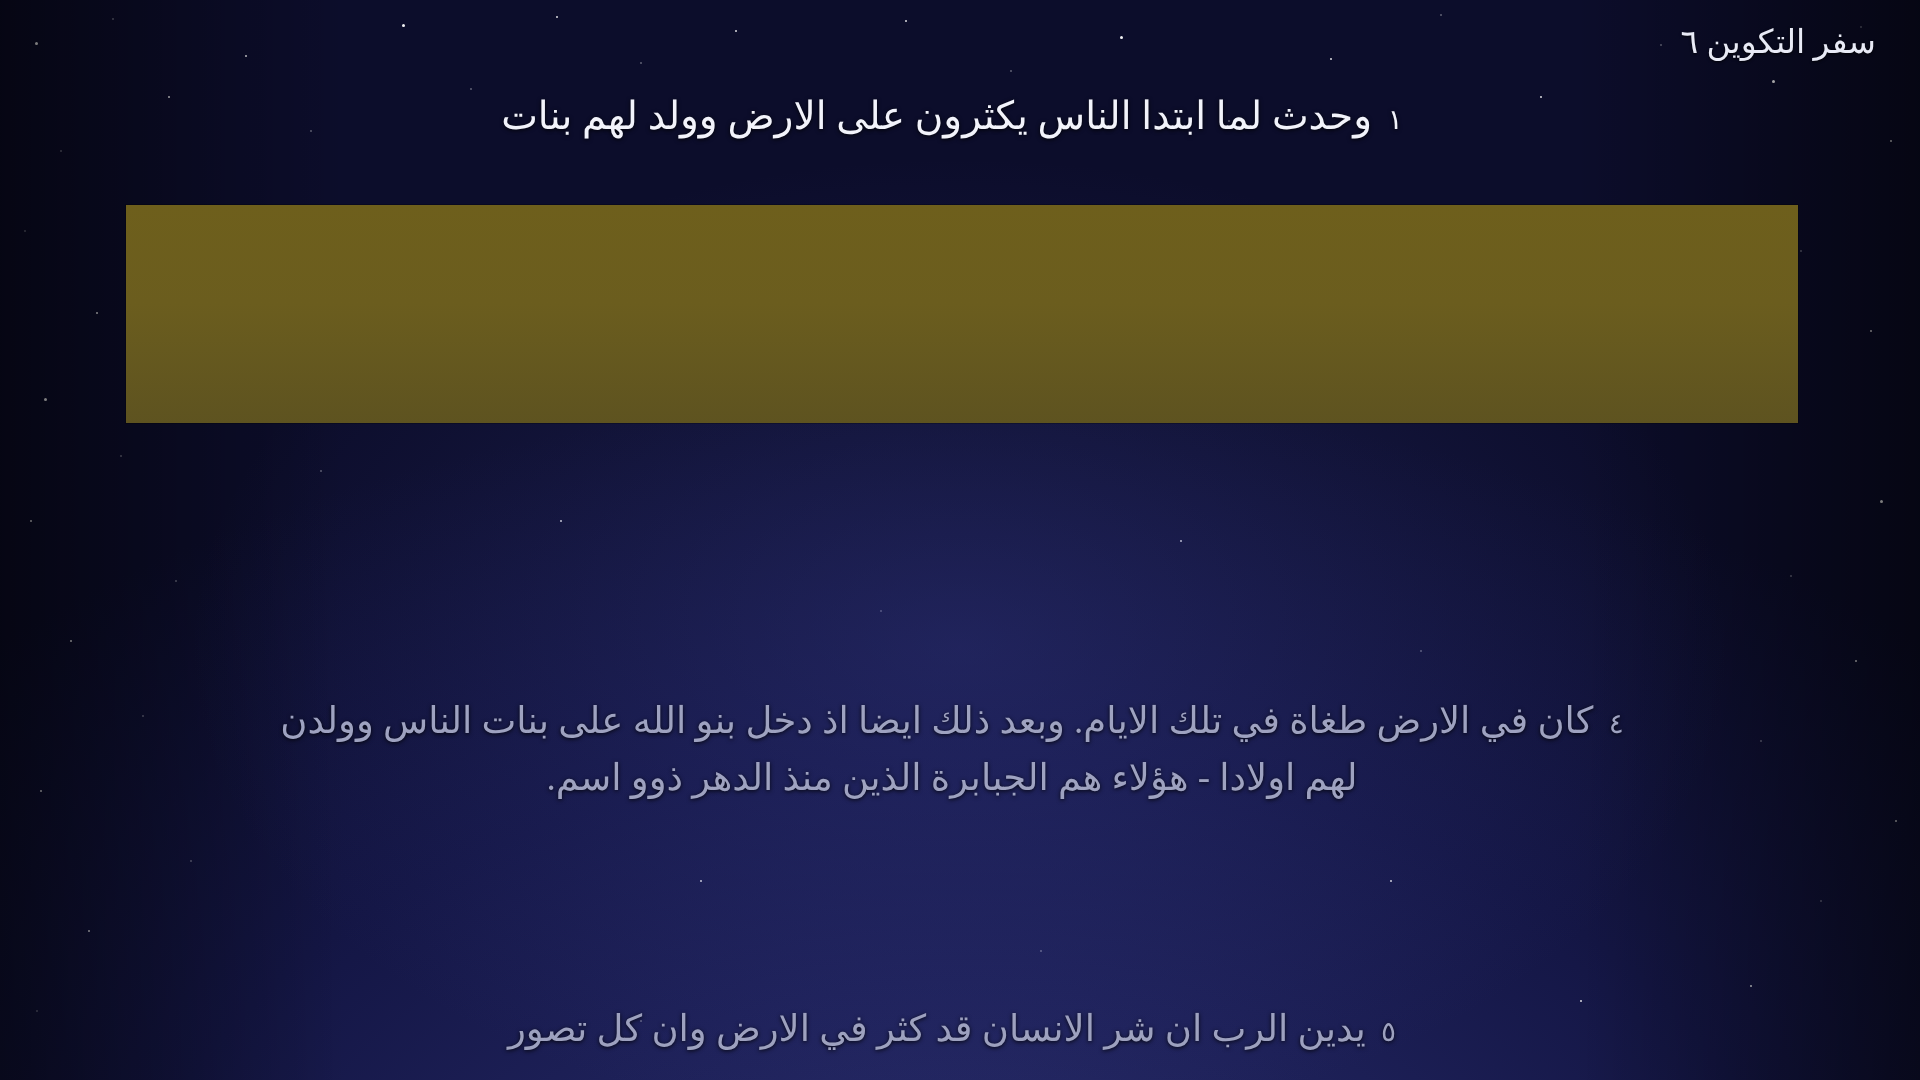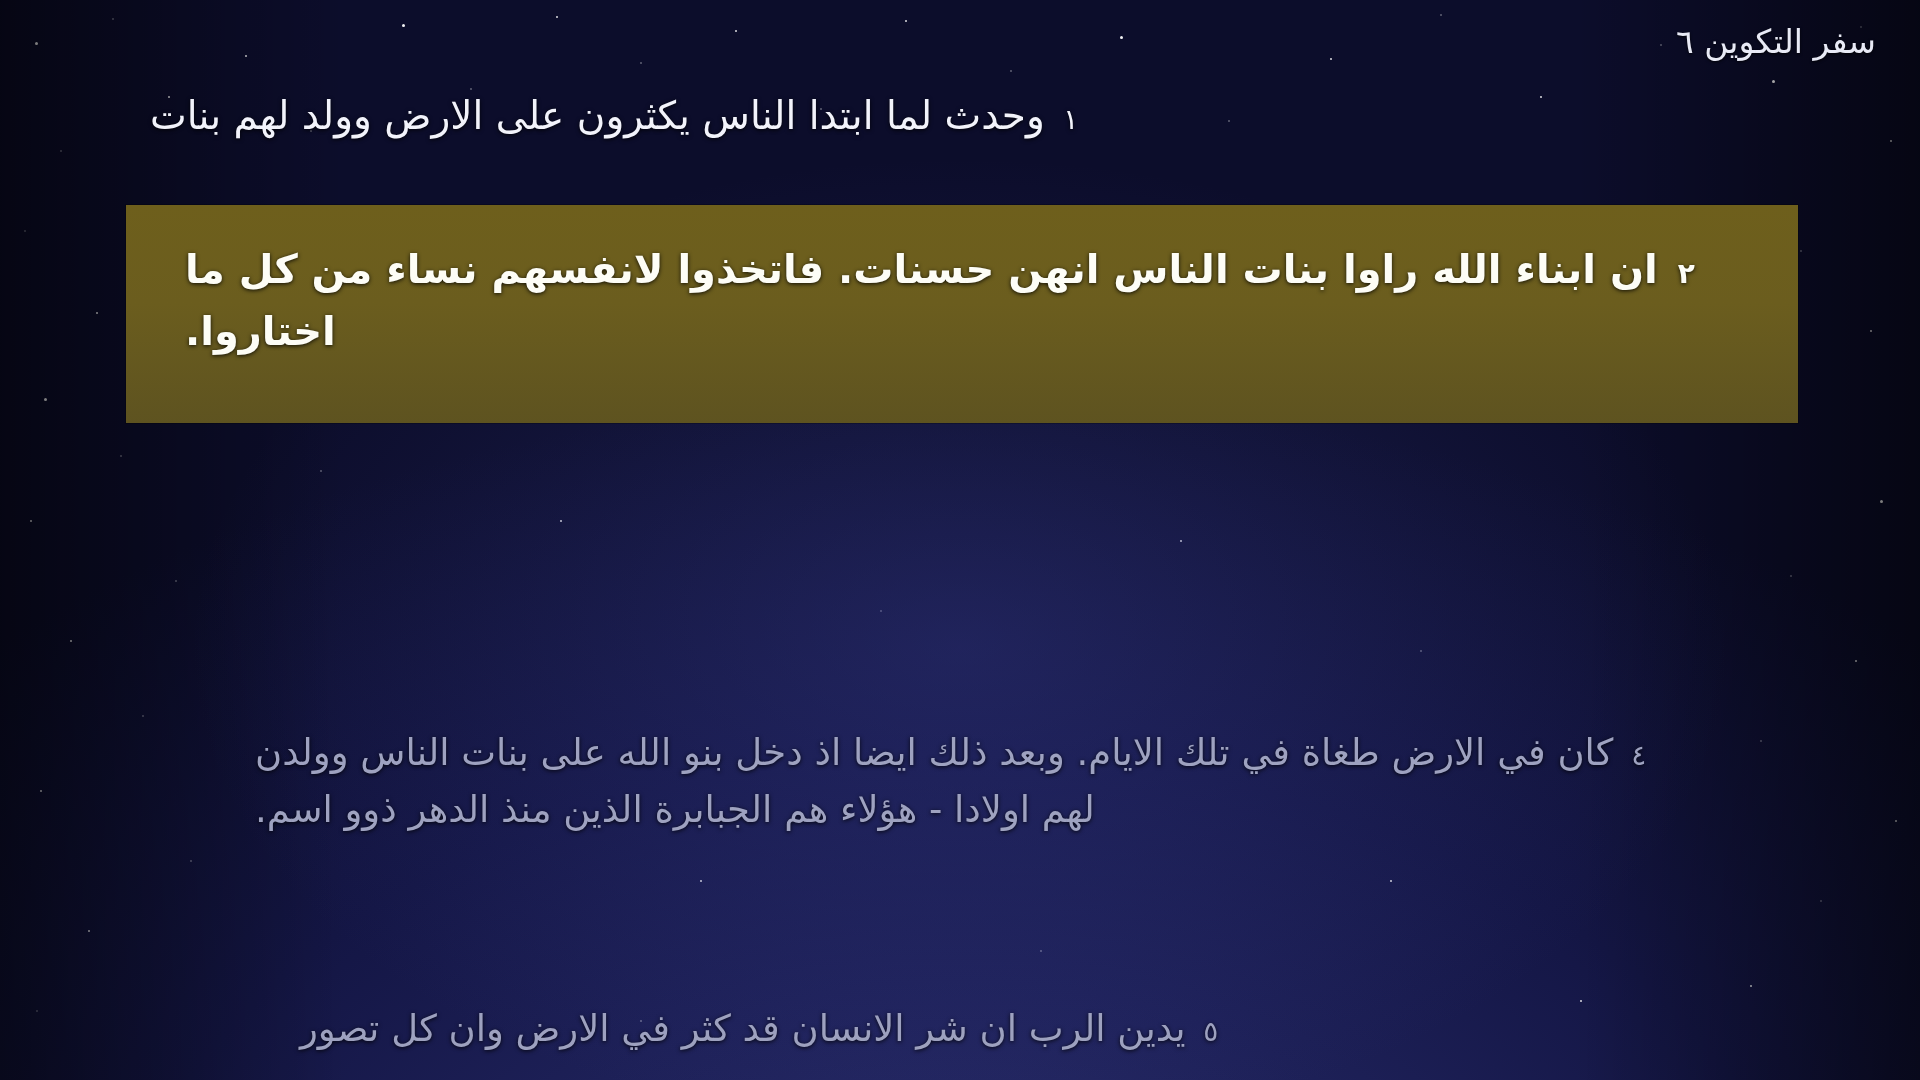--- a/index.html
+++ b/index.html
@@ -44,41 +44,42 @@
   .star.dim { opacity: .35; width: 2px; height: 2px; }
   .star.big { width: 3px; height: 3px; opacity: .95; }
 
   
   #content {
     position: absolute;
     inset: 0;
     direction: rtl;
     text-align: center;
     color: #cfd2e6;
+    font-family: Liberation Serif, serif;
   }
 
   #chapter-heading {
     position: absolute;
     top: 22px;
     right: 44px;
     font-size: 33px;
     color: #e8eaf6;
     text-shadow: 0 1px 3px rgba(0,0,0,.8);
     letter-spacing: 0;
   }
 
   .verse {
     position: absolute;
     left: 0;
     right: 16px;
     padding: 0 150px;
     box-sizing: border-box;
     font-size: 37px;
     line-height: 1.55;
-    text-align: left;
+    text-align: center;
     text-shadow: 0 1px 4px rgba(0,0,0,.85);
   }
 
   .verse .num {
     font-size: 28px;
     vertical-align: baseline;
     margin-left: 6px;
   }
 
   
@@ -113,21 +114,20 @@
     font-size: 37px;
     padding: 0 330px;
   }
 
   
   #verse-4 {
     top: 692px;
     color: #9ea2c0;
     font-size: 37px;
     padding: 0 255px;
-    margin-top: 32px;
   }
 
   
   #verse-5 {
     top: 1000px;
     color: #9da1bf;
     font-size: 37px;
     padding: 0 300px;
   }
 </style>
@@ -204,24 +204,20 @@
 
   <div id="content">
 
     <div id="chapter-heading">سفر التكوين ٦</div>
 
     <div class="verse" id="verse-1">
       <span class="num">١</span>
       <span>وحدث لما ابتدا الناس يكثرون على الارض وولد لهم بنات</span>
     </div>
 
-    <div class="verse" id="verse-2">
-      <span class="num">٢</span>
-      <span>ان ابناء الله راوا بنات الناس انهن حسنات. فاتخذوا لانفسهم نساء من كل ما اختاروا.</span>
-    </div>
 
 
     <div class="verse" id="verse-4">
       <span class="num">٤</span>
       <span>كان في الارض طغاة في تلك الايام. وبعد ذلك ايضا اذ دخل بنو الله على بنات الناس وولدن لهم اولادا - هؤلاء هم الجبابرة الذين منذ الدهر ذوو اسم.</span>
     </div>
 
     <div class="verse" id="verse-5">
       <span class="num">٥</span>
       <span>يدين الرب ان شر الانسان قد كثر في الارض وان كل تصور</span>

